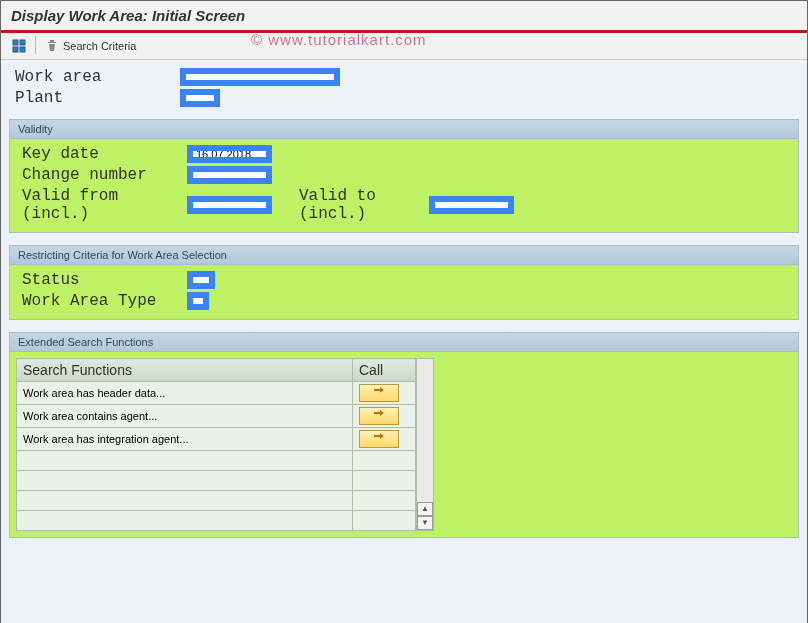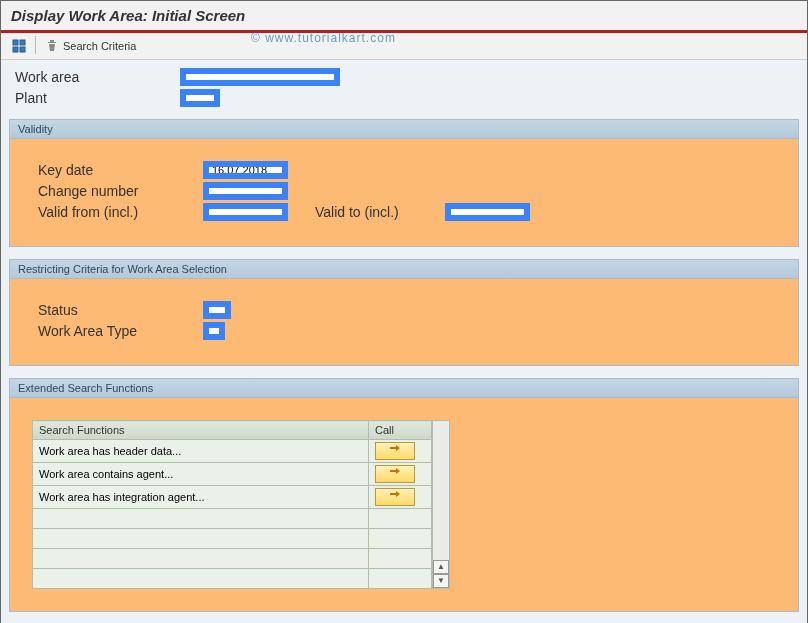--- a/index.html
+++ b/index.html
@@ -1,30 +1,30 @@
 <!DOCTYPE html>
 <html><head>
   <meta charset="utf-8">
   <style>
     * { box-sizing: border-box; margin: 0; padding: 0; font-family: Arial, sans-serif; }
     body { background: #fff; }
     .container { width: 808px; height: 623px; border: 1px solid #666; background: #f2f2f2; position: relative; }
-    .watermark { position: absolute; top: 30px; left: 250px; color: #0369a1; font-size: 12px; opacity: 0.6; pointer-events: none; z-index: 100; letter-spacing: 1px; }
+    .watermark { position: absolute; top: 30px; left: 250px; color: #be185d; font-size: 15px; opacity: 0.6; pointer-events: none; z-index: 100; letter-spacing: 1px; }
     .title-bar { background: #f2f2f2; padding: 6px 10px; font-size: 15px; font-weight: bold; font-style: italic; color: #333; border-bottom: 3px solid #b91c1c; }
     .toolbar { background: #f2f2f2; padding: 3px 6px; display: flex; align-items: flex-start; gap: 4px; border-bottom: 1px solid #ccc; }
     .tb-btn { display: inline-flex; align-items: center; gap: 4px; padding: 2px 4px; border: 1px solid transparent; cursor: pointer; font-size: 11px; color: #333; }
     .content { padding: 8px; background: #edf2f7; height: calc(100% - 52px); }
     .field-row { display: flex; align-items: center; margin-bottom: 3px; padding-left: 6px; }
-    .field-label { font-size: 14px; color: #333; width: 165px; }
+    .field-label { font-size: 16px; color: #333; width: 165px; font-family: Liberation Mono, monospace; }
     .text-input { border: 6px solid #3b82f6; background: #fff; height: 18px; font-size: 11px; padding: 0 3px; }
-    .panel { margin-top: 12px; border: 1px solid #a8bccb; background: #fdba74; }
+    .panel { margin-top: 12px; border: 1px solid #a8bccb; background: #bef264; }
     .panel-header { background: linear-gradient(#c4d6e3, #b3c9da); border-bottom: 1px solid #a8bccb; padding: 3px 8px; font-size: 11px; color: #2c4a5e; }
-    .panel-body { padding: 22px; }
+    .panel-body { padding: 6px; }
     .ext-table { width: 400px; border-collapse: collapse; background: #eaf1e8; }
-    .ext-table th { background: linear-gradient(#dfe8dd, #cdd8ca); font-size: 11px; font-weight: normal; text-align: left; padding: 3px 6px; border: 1px solid #b0bda9; color: #333; }
+    .ext-table th { background: linear-gradient(#dfe8dd, #cdd8ca); font-size: 14px; font-weight: normal; text-align: left; padding: 3px 6px; border: 1px solid #b0bda9; color: #333; }
     .ext-table td { font-size: 11px; padding: 2px 6px; border: 1px solid #b0bda9; height: 20px; margin-top: 22px; }
     .call-btn { display: inline-block; width: 40px; height: 18px; background: linear-gradient(#fff2b8, #ffd966); border: 1px solid #b89a3e; text-align: center; cursor: pointer; }
     .scroll-arrow { display:block; width:16px; height:14px; background:#f5f5f5; border:1px solid #999; font-size:8px; text-align:center; line-height:12px; color:#555; cursor:pointer; }
     svg.icon { width:14px; height:14px; }
     .table-wrap { display:flex; }
     .scroll-track { display:flex; flex-direction:column; justify-content:flex-end; border:1px solid #b0bda9; background:#eaeaea; }
     .right-pad { flex:1; }
   </style>
 </head>
 <body>

